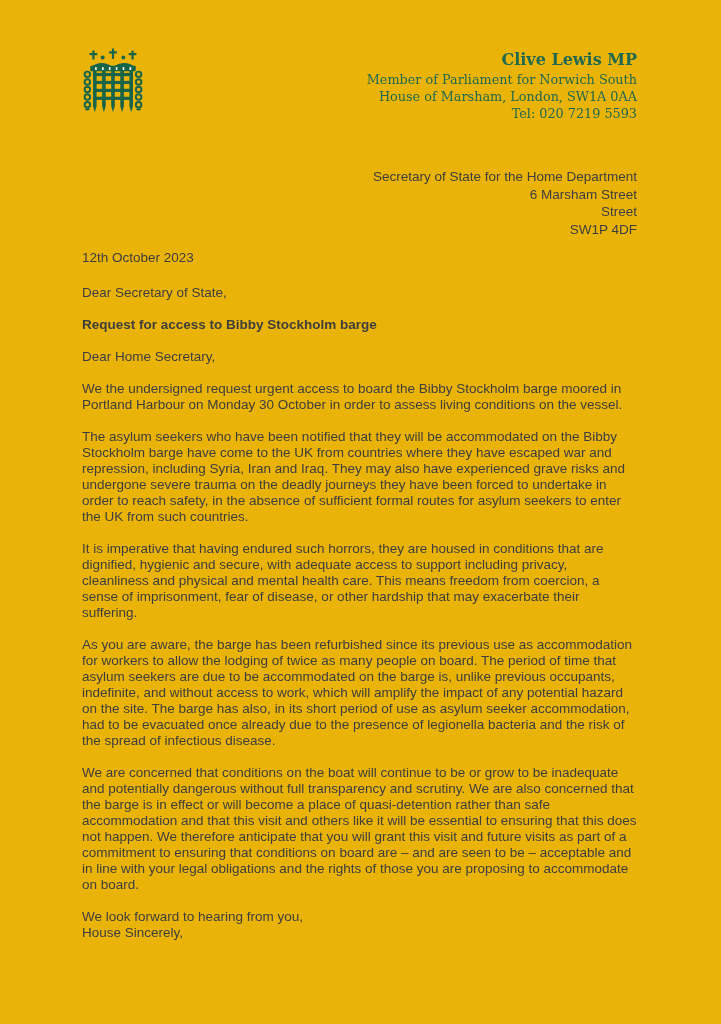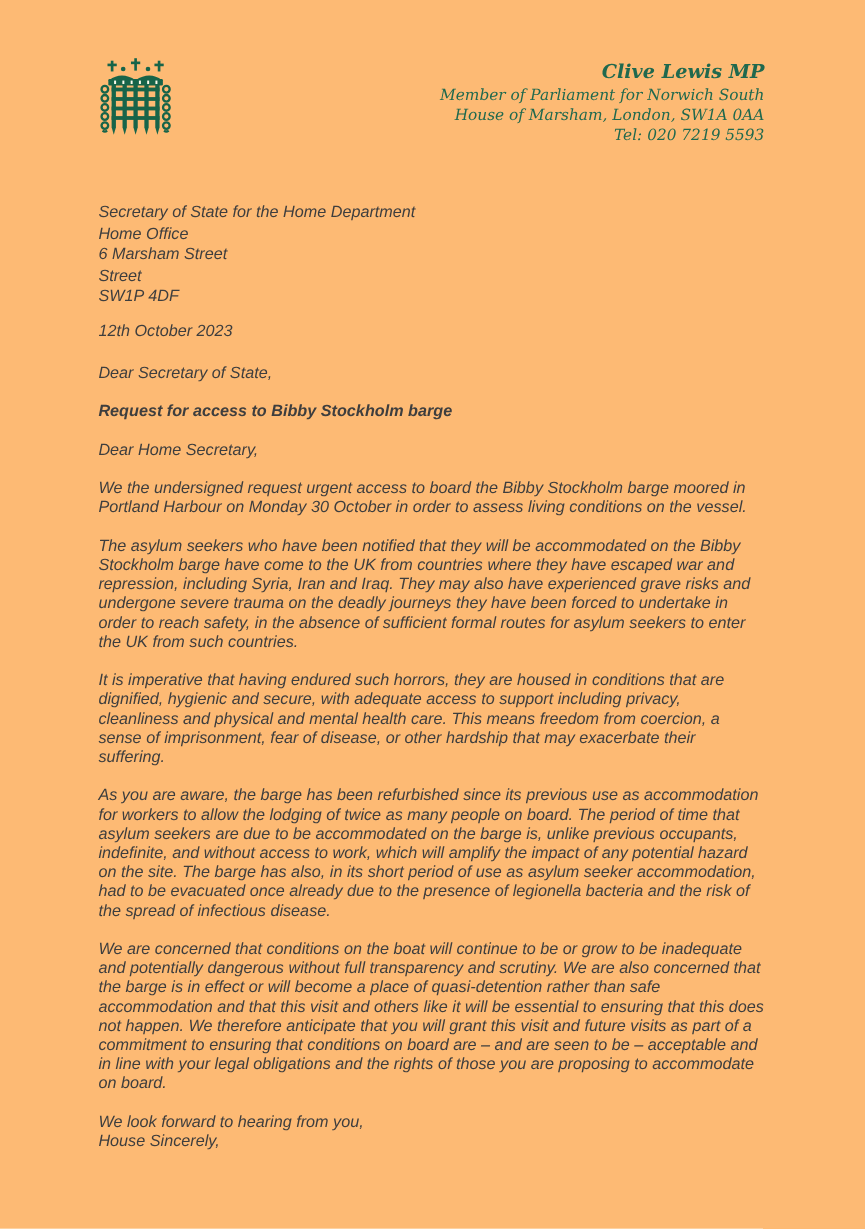--- a/index.html
+++ b/index.html
@@ -1,27 +1,26 @@
 <!DOCTYPE html>
 <html><head>
 <meta charset="utf-8">
 <style>
   html, body { margin: 0; padding: 0; background: #fcfaeb; }
   .page {
     position: relative;
     width: 721px;
     height: 1024px;
     margin: 0 auto;
-    background: #fdba74;
+    background: #eab308;
     box-sizing: border-box;
     padding: 48px 84px 0 82px;
     font-family: "Liberation Sans", sans-serif;
     color: #3e3e3e;
     overflow: hidden;
-    font-style: italic;
   }
   .letterhead {
     display: flex;
     justify-content: space-between;
     align-items: flex-start;
   }
   .logo svg { display: block; }
   .head-text {
     text-align: right;
     font-family: "DejaVu Serif", serif;
@@ -32,20 +31,21 @@
   }
   .mp-name {
     font-size: 16px;
     font-weight: bold;
     margin-bottom: 3px;
   }
   .recipient {
     margin-top: 46px;
     font-size: 13.5px;
     line-height: 17.5px;
+    text-align: right;
   }
   .date-line {
     text-align: left;
     margin-top: 12px;
     font-size: 13.5px;
   }
   .letter-body {
     font-size: 13.5px;
     line-height: 16px;
     margin-top: 20px;
@@ -117,21 +117,20 @@
     <div class="head-text">
       <div class="mp-name">Clive Lewis MP</div>
       <div class="head-line">Member of Parliament for Norwich South</div>
       <div class="head-line">House of Marsham, London, SW1A 0AA</div>
       <div class="head-line">Tel: 020 7219 5593</div>
     </div>
   </header>
 
   <section class="recipient">
     <div class="addr-line">Secretary of State for the Home Department</div>
-    <div class="addr-line">Home Office</div>
     <div class="addr-line">6 Marsham Street</div>
     <div class="addr-line">Street</div>
     <div class="addr-line">SW1P 4DF</div>
   </section>
 
   <div class="date-line">12th October 2023</div>
 
   <main class="letter-body">
     <p>Dear Secretary of State,</p>
     <p class="subject">Request for access to Bibby Stockholm barge</p>

